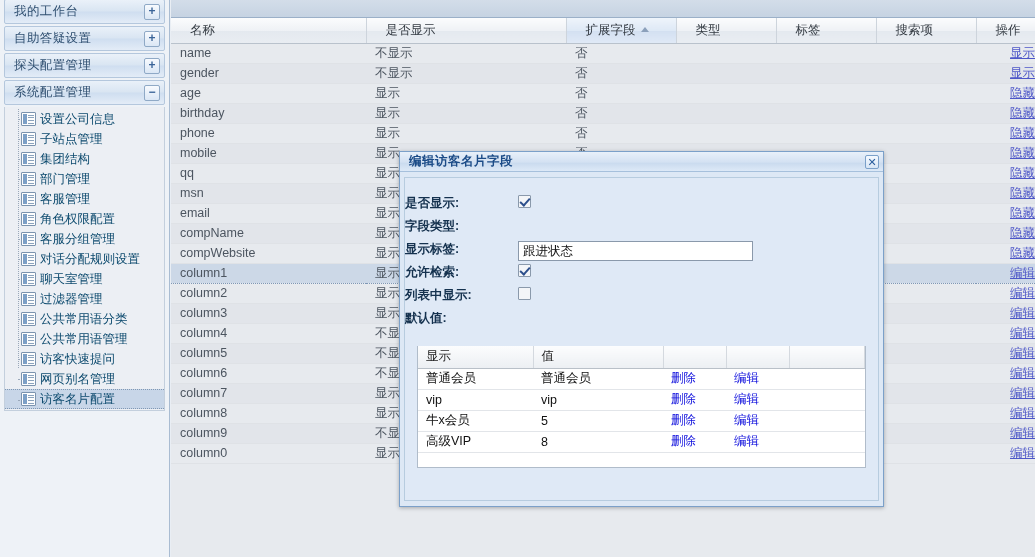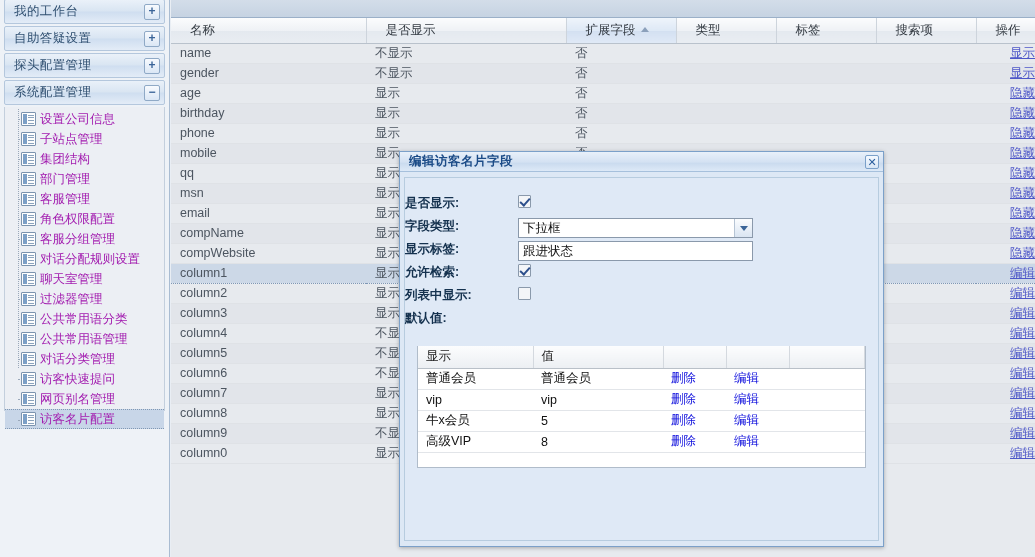--- a/index.html
+++ b/index.html
@@ -74,21 +74,21 @@
   }
   .ti-icon:before{
     content:""; position:absolute; left:1px; top:1px; width:4px; height:10px;
     background:#7c9fc6;
   }
   .ti-icon:after{
     content:""; position:absolute; left:6px; top:2px; right:1px; height:1px;
     box-shadow: 0 0 0 0 #8ba3bd, 0 2px 0 0 #8ba3bd, 0 5px 0 0 #8ba3bd, 0 8px 0 0 #8ba3bd;
     background:#8ba3bd;
   }
-  .ti-label { font-size: 12.5px; color: #a21caf; white-space: nowrap; }
+  .ti-label { font-size: 12.5px; color: #0c4a6e; white-space: nowrap; }
 
   
   #main {
     position: absolute; left: 171px; top: 0; right: 0; bottom: 0;
     background: #e7eaee;
   }
   #grid-toolbar {
     height: 18px;
     background: linear-gradient(to bottom,#d3dde9,#c6d3e2);
     border-bottom: 1px solid #9bb0c8;
@@ -125,21 +125,21 @@
     border-top: 1px dotted #7f98b6;
     border-bottom: 1px dotted #7f98b6;
   }
   td.c-name  { color: #5a6470; }
   td.c-act   { text-align: right; padding-right: 10px; }
   td.c-act a { color: #4e57c8; text-decoration: underline; font-size:12.5px; }
 
   
   #dialog {
     position: absolute; left: 399px; top: 151px;
-    width: 485px; height: 396px;
+    width: 485px; height: 356px;
     background: #dde8f5;
     border: 1px solid #7ba0c9;
     box-shadow: 0 1px 4px rgba(0,0,0,.28);
   }
   #dlg-title {
     height: 20px;
     background: linear-gradient(to bottom,#e8f0fa 0%,#d3e1f2 55%,#c9daee 56%,#dde9f7 100%);
     border-bottom: 1px solid #a6c0dc;
     display: flex; align-items: center; padding: 0 4px 0 9px;
   }
@@ -310,24 +310,20 @@
           <span class="ti-icon"></span>
           <span class="ti-label">过滤器管理</span>
         </div>
         <div class="tree-item">
           <span class="ti-icon"></span>
           <span class="ti-label">公共常用语分类</span>
         </div>
         <div class="tree-item">
           <span class="ti-icon"></span>
           <span class="ti-label">公共常用语管理</span>
-        </div>
-        <div class="tree-item">
-          <span class="ti-icon"></span>
-          <span class="ti-label">对话分类管理</span>
         </div>
         <div class="tree-item">
           <span class="ti-icon"></span>
           <span class="ti-label">访客快速提问</span>
         </div>
         <div class="tree-item">
           <span class="ti-icon"></span>
           <span class="ti-label">网页别名管理</span>
         </div>
         <div class="tree-item sel">
@@ -561,26 +557,20 @@
     </div>
     <div id="dlg-body">
 
       <div class="f-row first">
         <span class="f-label">是否显示:</span>
         <span class="chk on"></span>
       </div>
 
       <div class="f-row">
         <span class="f-label">字段类型:</span>
-        <span class="sel-box">
-          <span>下拉框</span>
-          <span class="arrow-btn">
-              <i class="arrow-dn"></i>
-            </span>
-        </span>
       </div>
 
       <div class="f-row">
         <span class="f-label">显示标签:</span>
         <span class="txt-box">
           <span>跟进状态</span>
         </span>
       </div>
 
       <div class="f-row">

